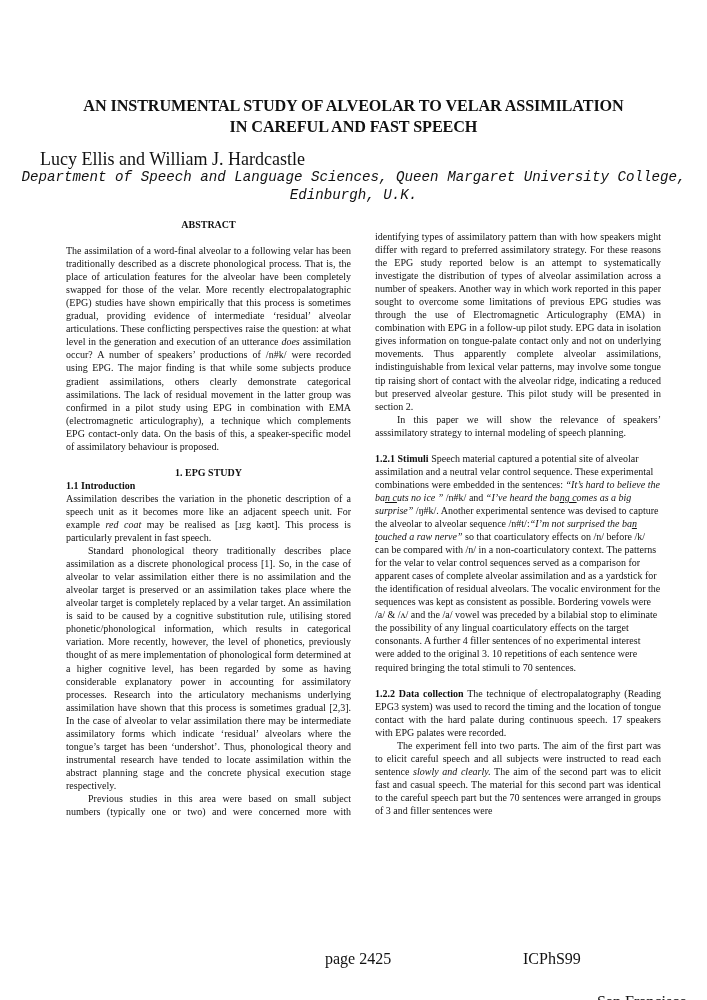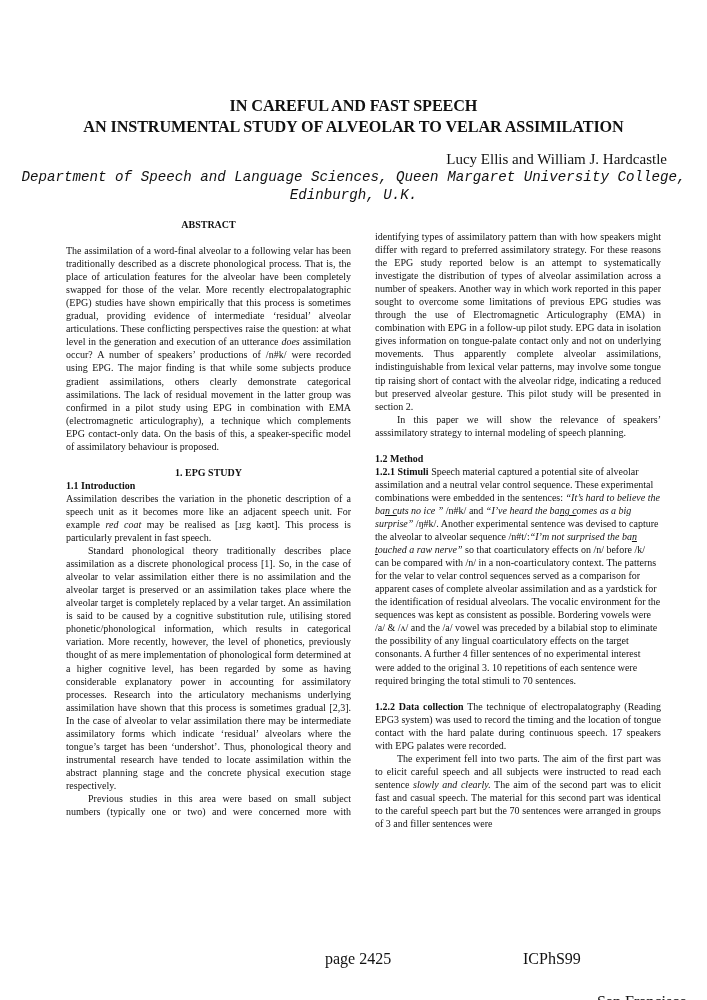--- a/index.html
+++ b/index.html
@@ -8,21 +8,21 @@
     font-family: "Liberation Serif", "DejaVu Serif", serif;
     color: #111111;
   }
   .title {
     position: absolute; left: 40px; top: 96px; width: 627px;
     text-align: center; font-weight: bold; font-size: 16.2px; line-height: 21px;
     letter-spacing: -0.1px;
   }
   .authors {
     position: absolute; left: 40px; top: 150px; width: 627px;
-    text-align: right; font-size: 15px; line-height: 18px;
+    text-align: left; font-size: 18px; line-height: 18px;
   }
   .affil {
     position: absolute; left: 20px; top: 168px; width: 667px;
     text-align: center; font-style: italic; font-size: 14.2px; line-height: 18px; font-family: Liberation Mono, monospace;
   }
   .col {
     position: absolute; top: 218px; font-size: 10px; line-height: 13.05px;
     text-align: justify;
   }
   .col-left { left: 66px; width: 285px; }
@@ -36,42 +36,41 @@
   em { font-style: italic; }
   u { text-decoration: underline; }
   .footer {
     position: absolute; top: 952px; font-size: 16px; line-height: 13px;
   }
 </style>
 </head>
 <body>
 
 <div class="title">
+  <div>AN INSTRUMENTAL STUDY OF ALVEOLAR TO VELAR ASSIMILATION</div>
   <div>IN CAREFUL AND FAST SPEECH</div>
-  <div>AN INSTRUMENTAL STUDY OF ALVEOLAR TO VELAR ASSIMILATION</div>
 </div>
 <div class="authors">Lucy Ellis and William J. Hardcastle</div>
 <div class="affil">Department of Speech and Language Sciences, Queen Margaret University College, Edinburgh, U.K.</div>
 
 <div class="col col-left">
   <p class="center-heading abstract-head">ABSTRACT</p>
   <p><span>The assimilation of a word-final alveolar to a following velar has been traditionally described as a discrete phonological process. That is, the place of articulation features for the alveolar have been completely swapped for those of the velar.  More recently electropalatographic (EPG) studies have shown empirically that this process is sometimes gradual, providing evidence of intermediate ‘residual’ alveolar articulations.  These conflicting perspectives raise the question: at what level in the generation and execution of an utterance </span><em>does</em><span> assimilation occur?  A number of speakers’ productions of /n#k/ were recorded using EPG. The major finding is that while some subjects produce gradient assimilations, others clearly demonstrate categorical assimilations.  The lack of residual movement in the latter group was confirmed in a pilot study using EPG in combination with EMA (electromagnetic articulography), a technique which complements EPG contact-only data.  On the basis of this, a speaker-specific model of assimilatory behaviour is proposed.</span></p>
   <div class="gap"></div>
   <p class="center-heading">1.  EPG STUDY</p>
   <p class="sub-heading">1.1  Introduction</p>
   <p><span>Assimilation describes the variation in the phonetic description of a speech unit as it becomes more like an adjacent speech unit. For example </span><em>red coat</em><span> may be realised as [ɹɛg kəʊt].  This process is particularly prevalent in fast speech.</span></p>
   <p class="indent">Standard phonological theory traditionally describes place assimilation as a discrete phonological process [1].  So, in the case of alveolar to velar assimilation either there is no assimilation and the alveolar target is preserved or an assimilation takes place where the alveolar target is completely replaced by a velar target.  An assimilation is said to be caused by a cognitive substitution rule, utilising stored phonetic/phonological information, which results in categorical variation.  More recently, however, the level of phonetics, previously thought of as mere implementation of phonological form determined at a higher cognitive level, has been regarded by some as having considerable explanatory power in accounting for assimilatory processes.   Research into the articulatory mechanisms underlying assimilation have shown that this process is sometimes gradual [2,3].  In the case of alveolar to velar assimilation there may be intermediate assimilatory forms which indicate ‘residual’ alveolars where the tongue’s target has been ‘undershot’.   Thus, phonological theory and instrumental research have tended to locate assimilation within the abstract planning stage and the concrete physical execution stage respectively.</p>
   <p class="indent" style="height:26px;overflow:hidden;">Previous studies in this area were based on small subject numbers (typically one or two) and were concerned more with identifying types of assimilatory pattern than with how speakers might differ with regard to preferred assimilatory strategy.  For these reasons the EPG study reported below is an attempt to systematically investigate the distribution of types of alveolar assimilation across a number of speakers.  Another way in which work reported in this paper sought to overcome some limitations of previous EPG studies was through the use of Electromagnetic Articulography (EMA) in combination with EPG in a follow-up pilot study.  EPG data in isolation gives information on tongue-palate contact only and not on underlying movements.  Thus apparently complete alveolar assimilations, indistinguishable from lexical velar patterns, may involve some tongue tip raising short of contact with the alveolar ridge, indicating a reduced but preserved alveolar gesture.  This pilot study will be presented in section 2.</p>
 </div>
 
 <div class="col col-right">
   <p id="p3cont">identifying types of assimilatory pattern than with how speakers might differ with regard to preferred assimilatory strategy.  For these reasons the EPG study reported below is an attempt to systematically investigate the distribution of types of alveolar assimilation across a number of speakers.  Another way in which work reported in this paper sought to overcome some limitations of previous EPG studies was through the use of Electromagnetic Articulography (EMA) in combination with EPG in a follow-up pilot study.  EPG data in isolation gives information on tongue-palate contact only and not on underlying movements.  Thus apparently complete alveolar assimilations, indistinguishable from lexical velar patterns, may involve some tongue tip raising short of contact with the alveolar ridge, indicating a reduced but preserved alveolar gesture.  This pilot study will be presented in section 2.</p>
   <p class="indent">In this paper we will show the relevance of speakers’ asssimilatory strategy to internal modeling of speech planning.</p>
   <div class="gap"></div>
-  <p class="sub-heading">1.2  Method</p>
   <p style="text-align:left;"><b>1.2.1  Stimuli</b><span>  Speech material captured a potential site of alveolar assimilation and a neutral velar control sequence.  These experimental combinations were embedded in the sentences: </span><em><span>“It’s hard to believe the ba</span><u>n c</u><span>uts no ice ”</span></em><span> /n#k/ and </span><em><span>“I’ve heard the ba</span><u>ng c</u><span>omes as a big surprise”</span></em><span> /ŋ#k/.  Another experimental sentence was devised to capture the alveolar to alveolar sequence /n#t/:</span><em><span>“I’m not surprised the ba</span><u>n t</u><span>ouched a raw nerve”</span></em><span> so that coarticulatory effects on /n/ before /k/ can be compared with /n/ in a non-coarticulatory context.  The patterns for the velar to velar control sequences served as a comparison for apparent cases of complete alveolar assimilation and as a yardstick for the identification of residual alveolars.  The vocalic environment for the sequences was kept as consistent as possible.  Bordering vowels were /a/ &amp; /ʌ/ and the /a/ vowel was preceded by a bilabial stop to eliminate the possibility of any lingual coarticulatory effects on the target consonants.  A further 4 filler sentences of no experimental interest were added to the original 3.  10 repetitions of each sentence were required bringing the total stimuli to 70 sentences.</span></p>
   <div class="gap"></div>
   <p><b>1.2.2   Data collection</b><span>   The technique of electropalatography (Reading EPG3 system) was used to record the timing and the location of tongue contact with the hard palate during continuous speech.  17 speakers with EPG palates were recorded.</span></p>
   <p class="indent"><span>The experiment fell into two parts.  The aim of the first part was to elicit careful speech and all subjects were instructed to read each sentence </span><em>slowly and clearly.</em><span>  The aim of the second part was to elicit fast and casual speech.  The material for this second part was identical to the careful speech part but the 70 sentences were arranged in groups of 3 and filler sentences were</span></p>
 </div>
 
 <div class="footer" style="left:325px;">page 2425</div>
 <div class="footer" style="left:523px;">ICPhS99</div>
 <div class="footer" style="left:597px;margin-top:43px;">San Francisco</div>
 

